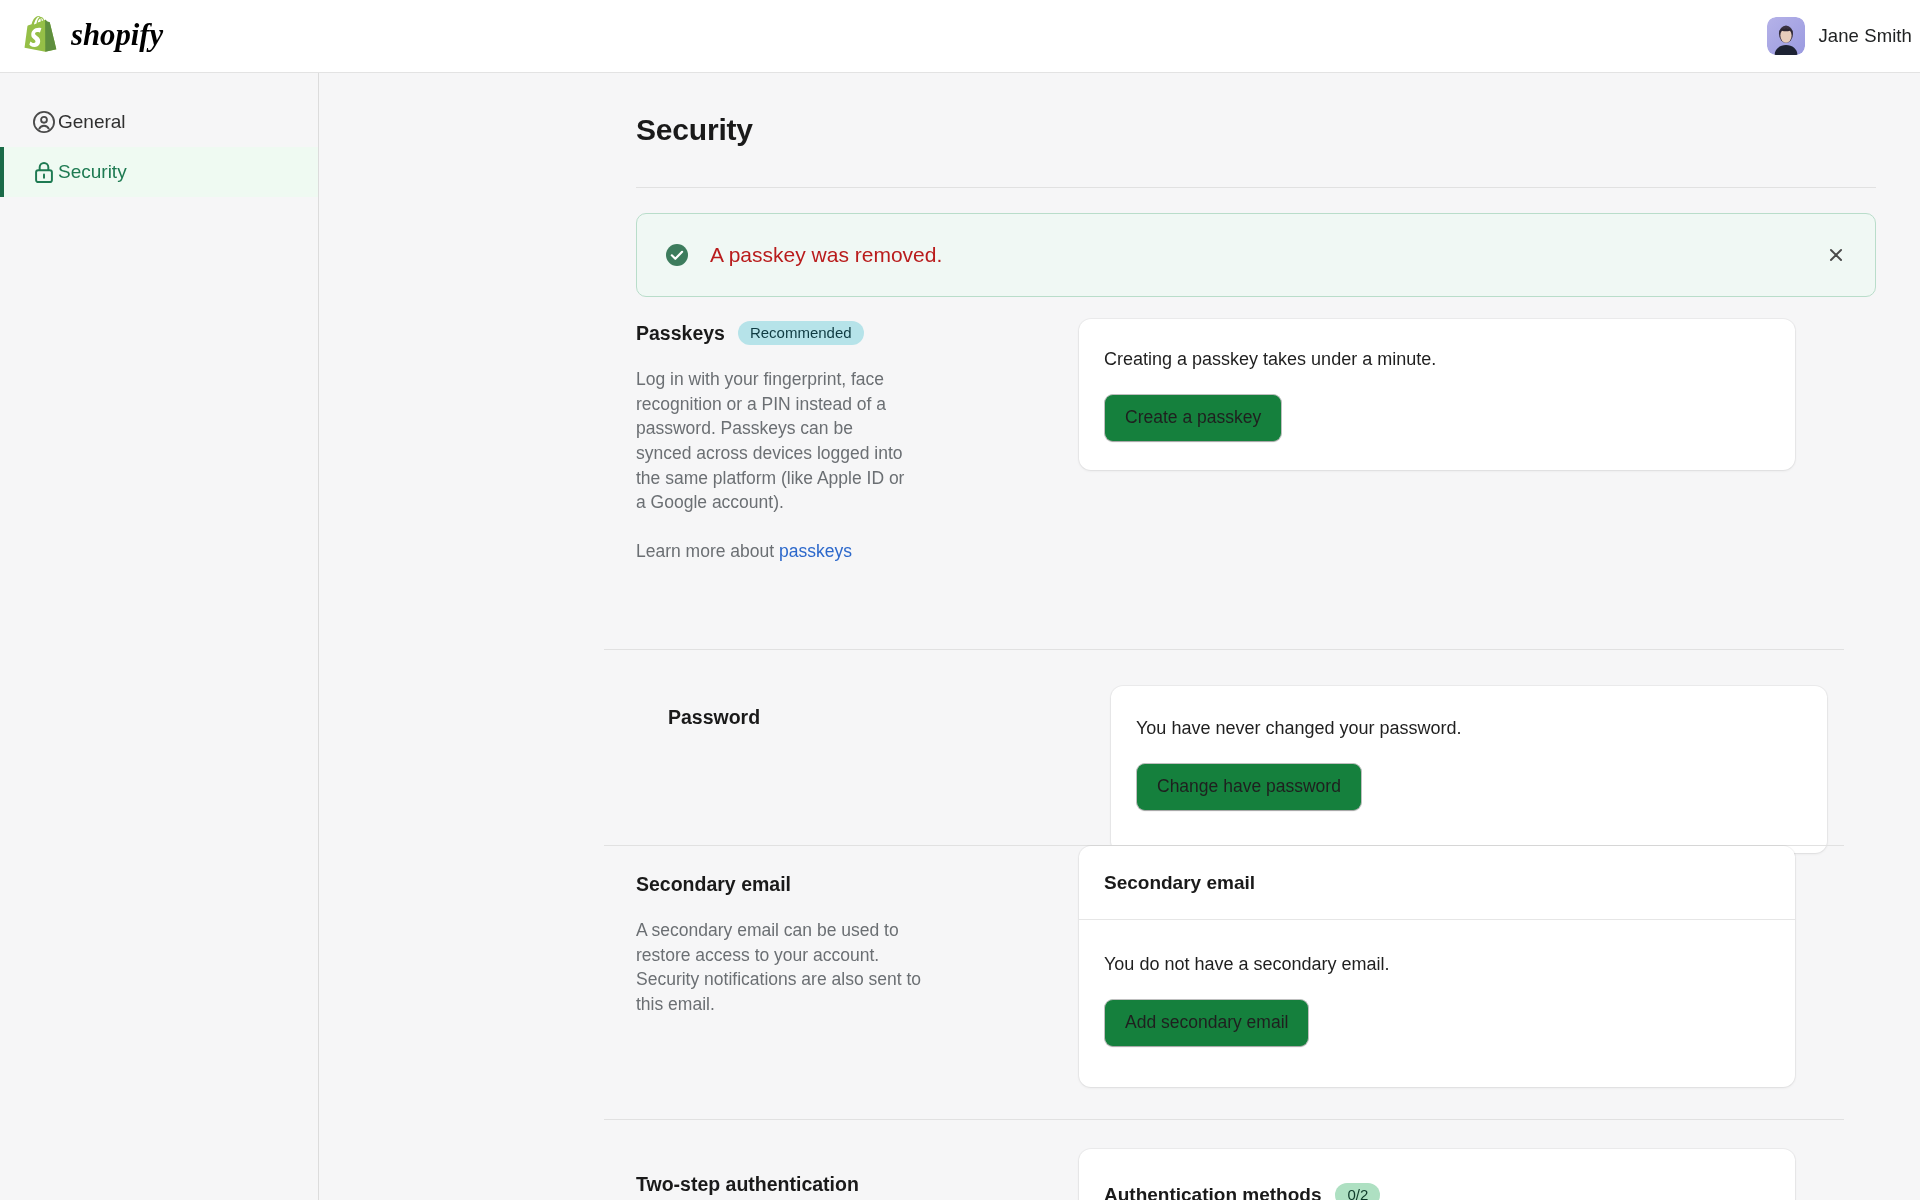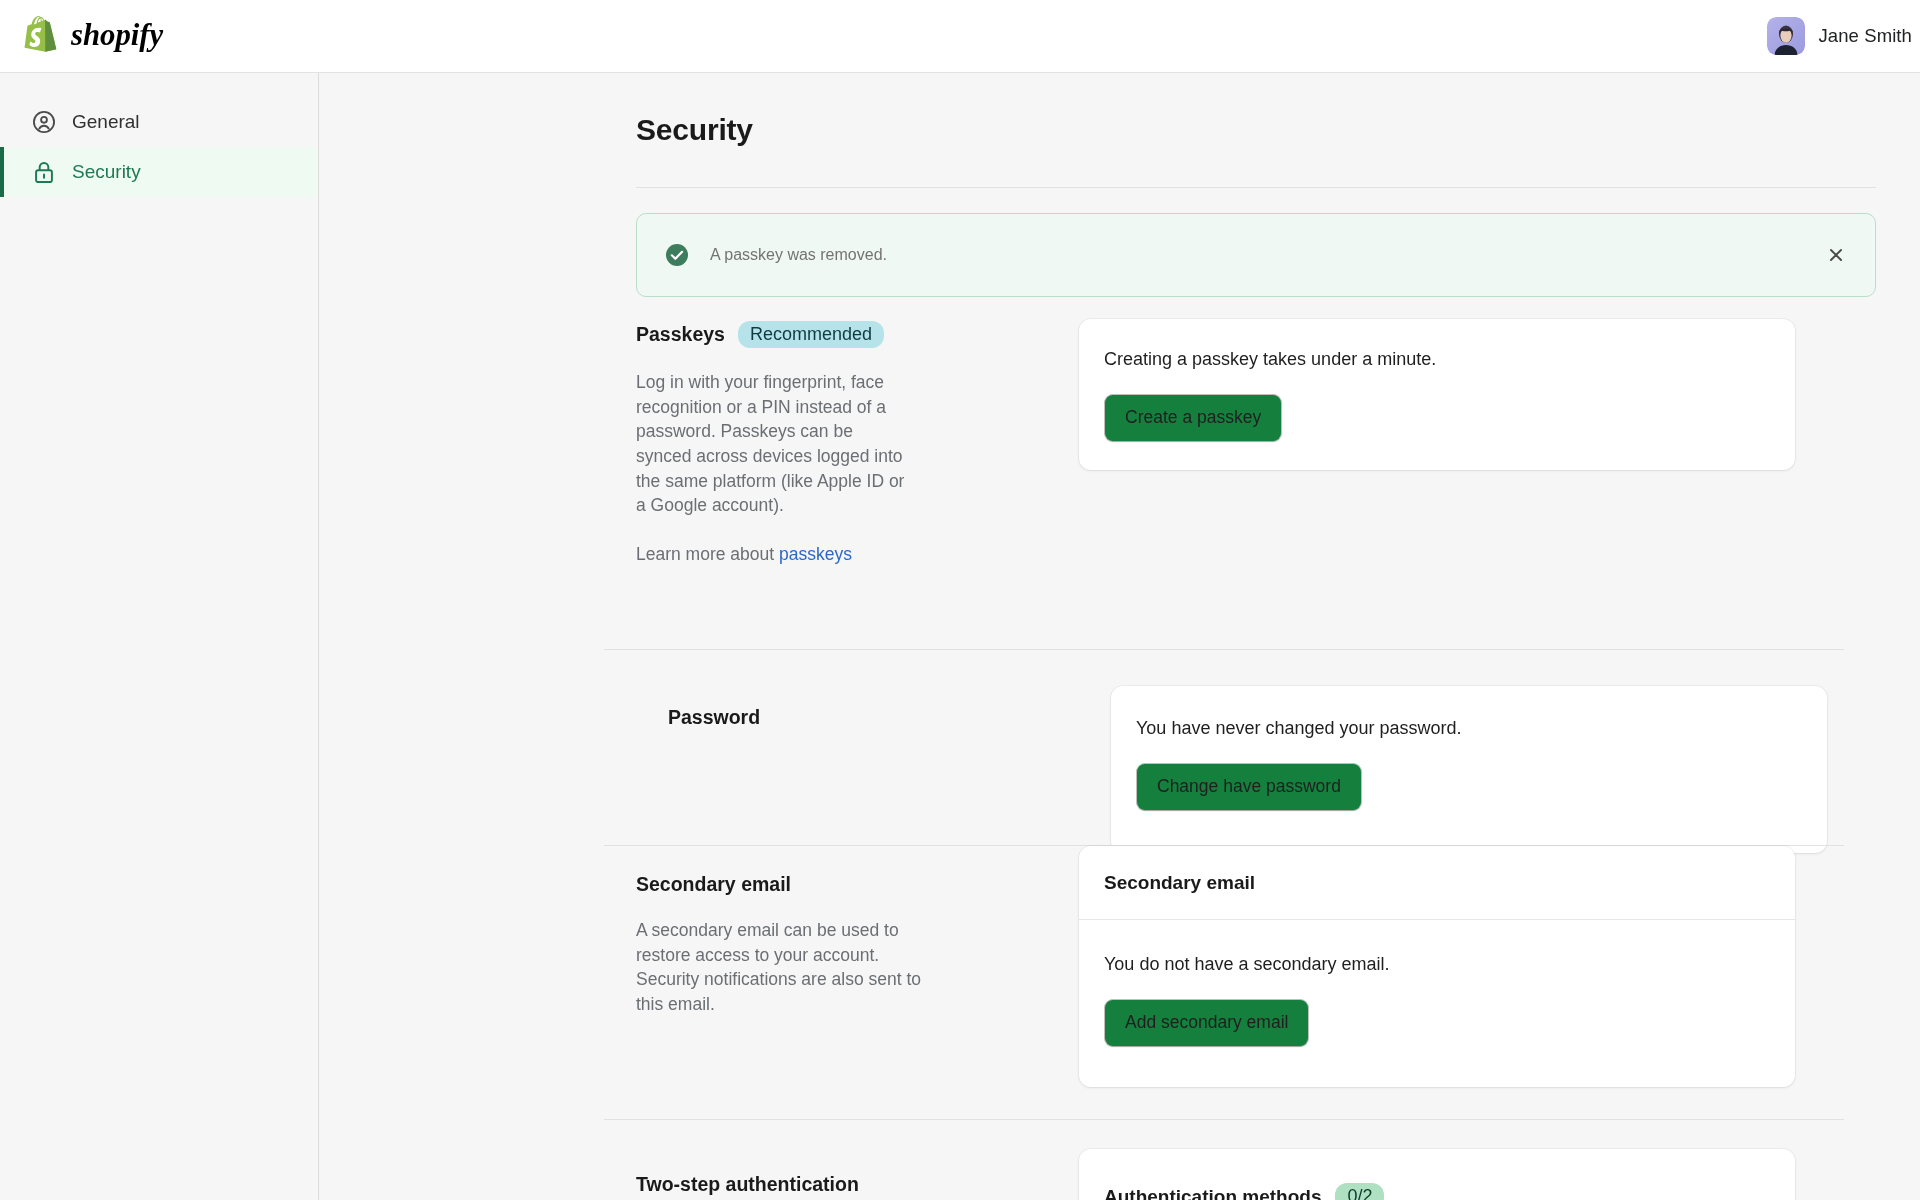--- a/index.html
+++ b/index.html
@@ -60,21 +60,21 @@
     width: 319px;
     height: 1127px;
     background: #f6f6f7;
     border-right: 1px solid #dcdcdc;
     padding-top: 24px;
   }
   .nav-item {
     position: relative;
     display: flex;
     align-items: center;
-    gap: 15px;
+    gap: 1px;
     height: 50px;
     padding-left: 31px;
     cursor: pointer;
     font-size: 19px;
     color: #303030;
   }
   .nav-item.active {
     background: #effaf2;
     color: #1e7a52;
     font-weight: 400;
@@ -130,22 +130,22 @@
     align-items: center;
   }
   .banner-icon {
     width: 24px; height: 24px;
     margin-left: 28px;
     flex: none;
     display: block;
   }
   .banner-text {
     margin-left: 21px;
-    font-size: 16px;
-    color: #737373;
+    font-size: 21px;
+    color: #b91c1c;
   }
   .banner-close {
     margin-left: auto;
     margin-right: 26px;
     width: 26px; height: 26px;
     display: flex;
     align-items: center;
     justify-content: center;
     cursor: pointer;
     background: none;
@@ -168,21 +168,21 @@
     font-weight: bold;
     color: #1a1a1a;
     display: flex;
     align-items: center;
     gap: 13px;
   }
   .badge {
     display: inline-block;
     background: #b6e3e9;
     color: #0f3b42;
-    font-size: 18px;
+    font-size: 15px;
     font-weight: normal;
     border-radius: 12px;
     padding: 4px 12px 5px;
     line-height: 1;
   }
   .sec-body {
     margin-top: 22px;
     font-size: 17.5px;
     line-height: 1.41;
     color: #6b6f73;

